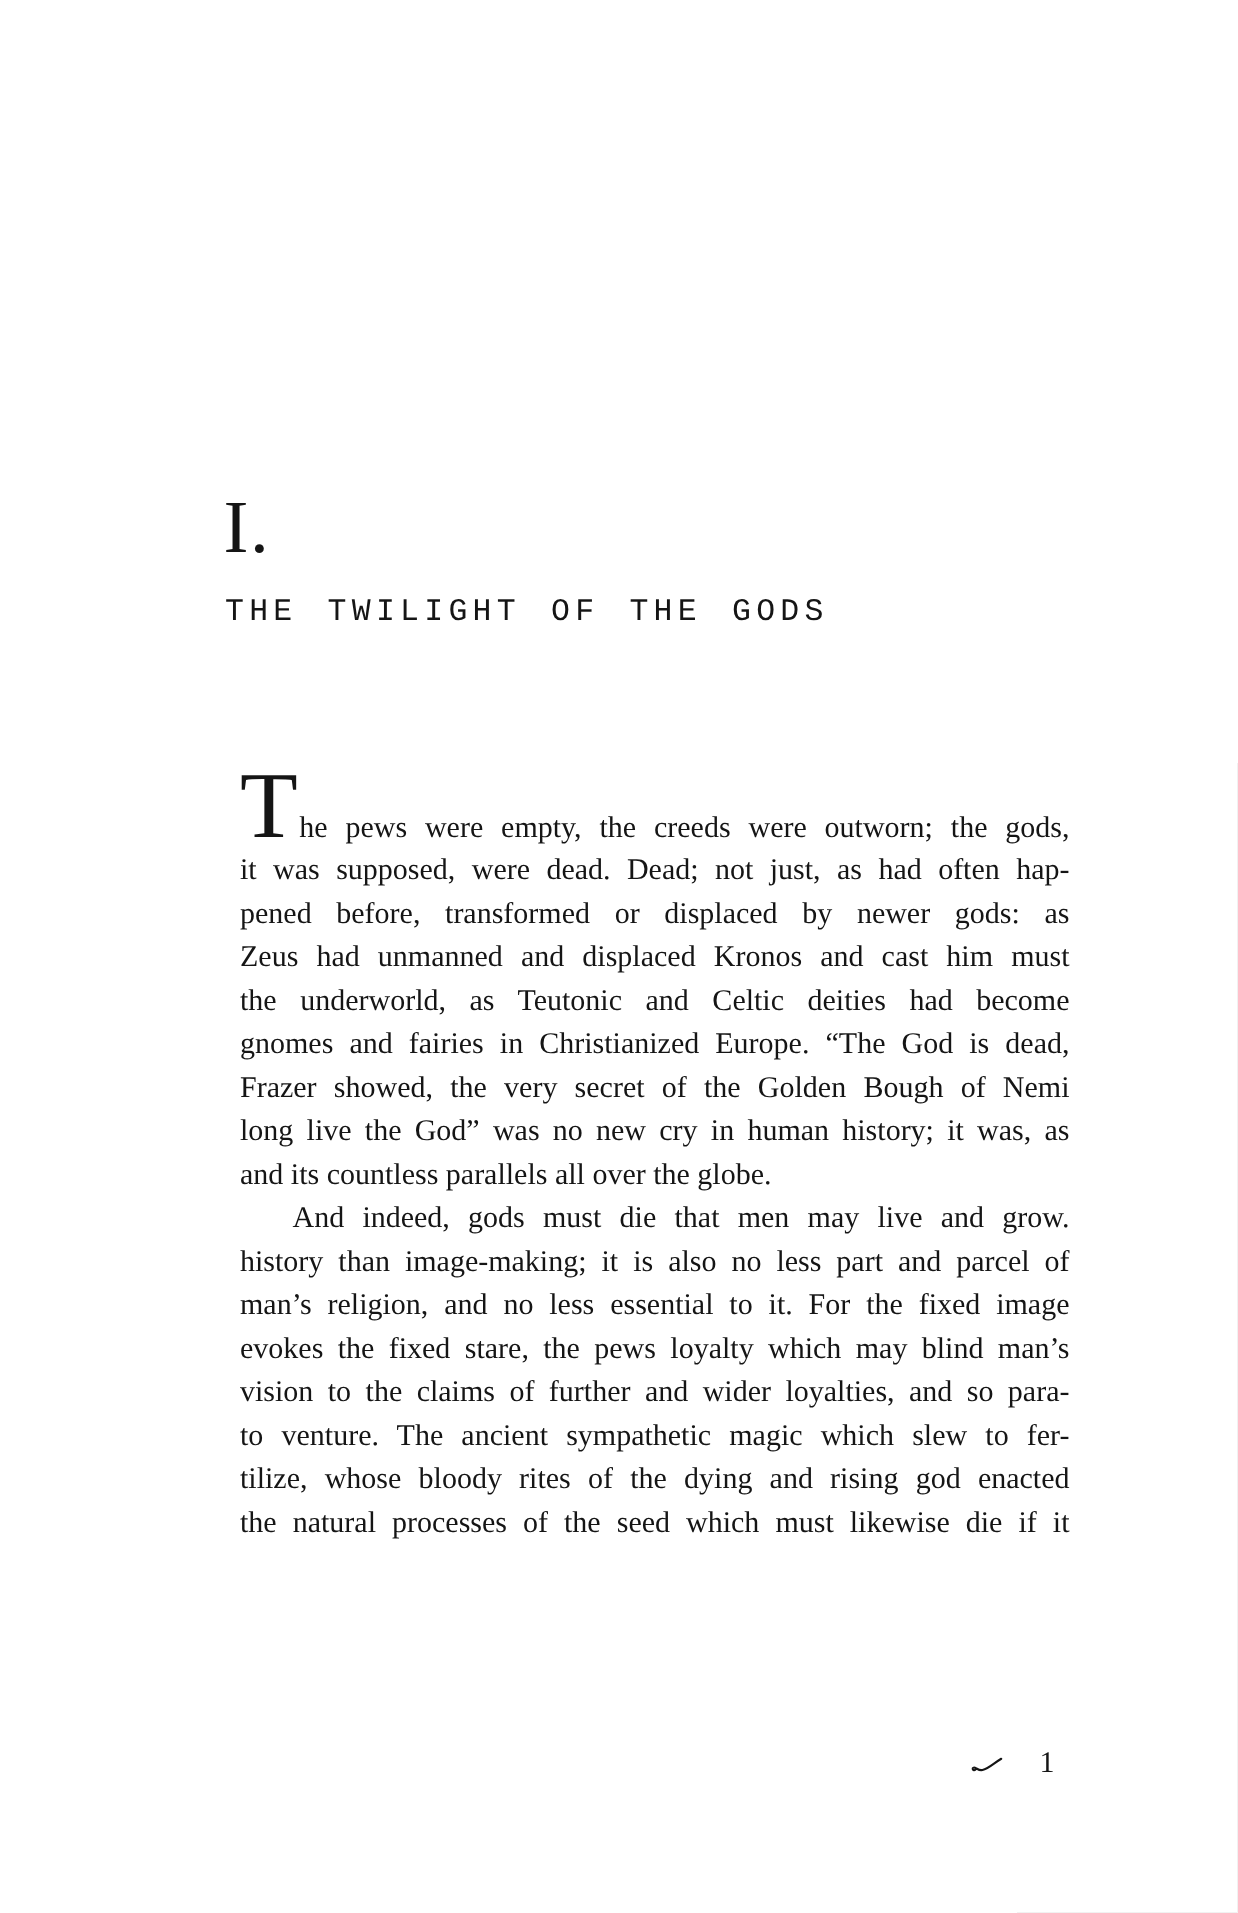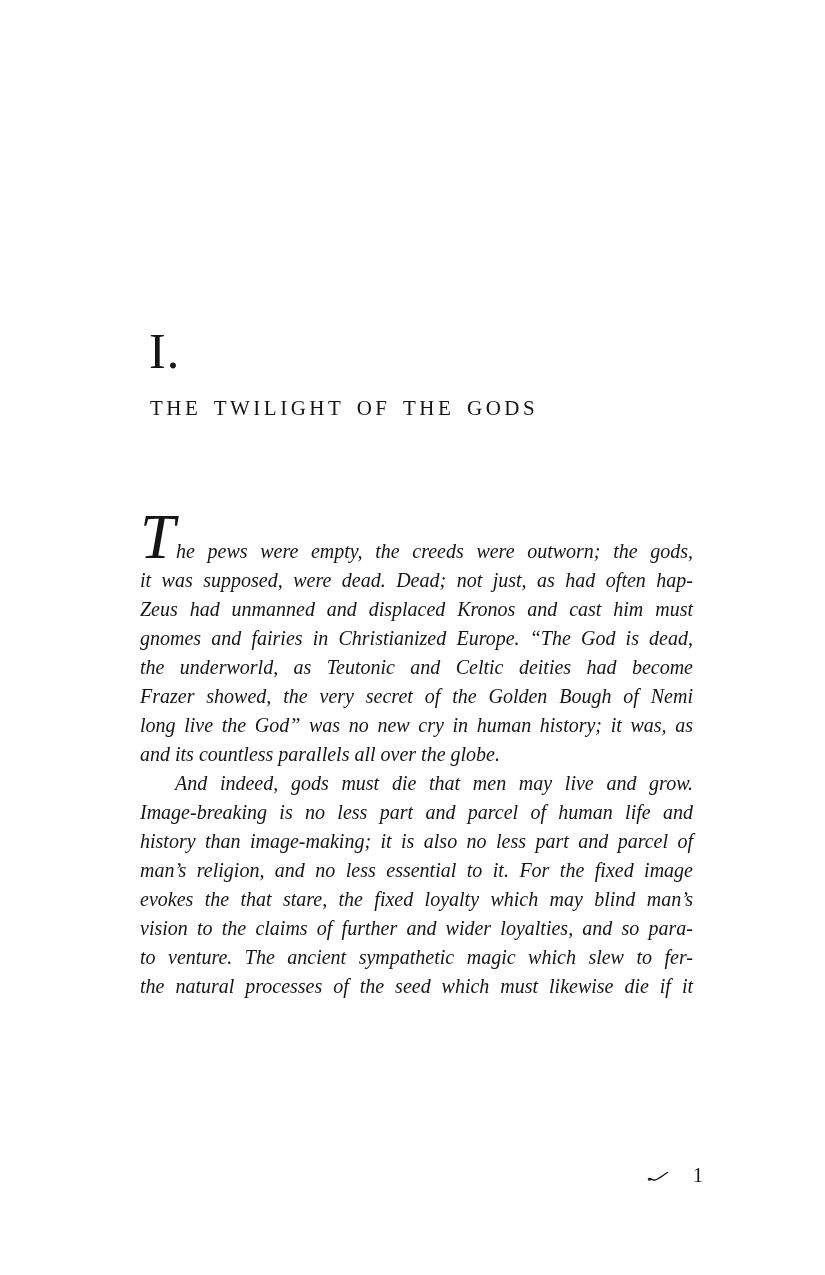--- a/index.html
+++ b/index.html
@@ -26,27 +26,27 @@
     letter-spacing: 1px;
   }
   .chapter-title {
     position: absolute;
     left: 150px;
     top: 398px;
     font-size: 21px;
     letter-spacing: 3.5px;
     word-spacing: 4px;
     line-height: 1;
+    font-family: Liberation Mono, monospace;
   }
   .body-text {
     position: absolute;
-    left: 140px;
+    left: 160px;
     top: 537px;
     width: 553px;
-    font-style: italic;
   }
   .paragraph {
     margin: 0;
   }
   .line {
     font-size: 20px;
     line-height: 29px;
     height: 29px;
     text-align: justify;
     text-align-last: justify;
@@ -90,35 +90,36 @@
 <div class="page">
 
   <div class="chapter-number">I.</div>
 
   <div class="chapter-title">THE TWILIGHT OF THE GODS</div>
 
   <div class="body-text">
       <div class="paragraph">
         <div class="line"><span class="dropcap">T</span>he pews were empty, the creeds were outworn; the gods,</div>
         <div class="line">it was supposed, were dead. Dead; not just, as had often hap-</div>
+        <div class="line">pened before, transformed or displaced by newer gods: as</div>
         <div class="line">Zeus had unmanned and displaced Kronos and cast him must</div>
+        <div class="line">the underworld, as Teutonic and Celtic deities had become</div>
         <div class="line">gnomes and fairies in Christianized Europe. “The God is dead,</div>
-        <div class="line">the underworld, as Teutonic and Celtic deities had become</div>
         <div class="line">Frazer showed, the very secret of the Golden Bough of Nemi</div>
         <div class="line">long live the God” was no new cry in human history; it was, as</div>
         <div class="line ragged">and its countless parallels all over the globe.</div>
       </div>
       <div class="paragraph">
         <div class="line indent">And indeed, gods must die that men may live and grow.</div>
-        <div class="line">Image-breaking is no less part and parcel of human life and</div>
         <div class="line">history than image-making; it is also no less part and parcel of</div>
         <div class="line">man’s religion, and no less essential to it. For the fixed image</div>
-        <div class="line">evokes the that stare, the fixed loyalty which may blind man’s</div>
+        <div class="line">evokes the fixed stare, the pews loyalty which may blind man’s</div>
         <div class="line">vision to the claims of further and wider loyalties, and so para-</div>
         <div class="line">to venture. The ancient sympathetic magic which slew to fer-</div>
+        <div class="line">tilize, whose bloody rites of the dying and rising god enacted</div>
         <div class="line">the natural processes of the seed which must likewise die if it</div>
       </div>
     </div>
 
   <div class="footer-row">
     <span class="ornament">
       <svg width="28" height="20" viewBox="0 0 28 20">
         <path d="M3.5,14.5 C2.5,15.5 1.8,15.2 1.5,14.4 C1.3,13.8 2,13.2 3,13.5 C4.5,14 5.5,15.5 8,15 C12,14.2 15.5,10.5 20.5,7.5" fill="none" stroke="#151515" stroke-width="1.4" stroke-linecap="round"></path>
       </svg>
     </span>

